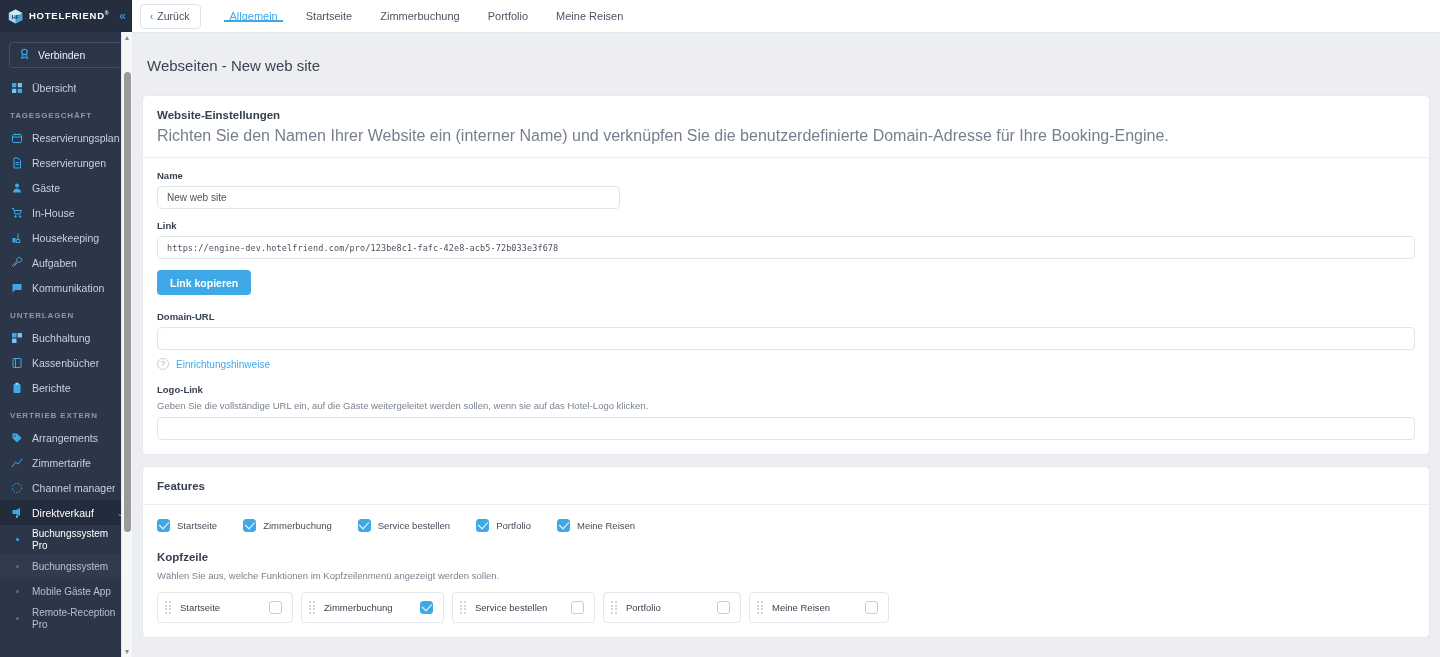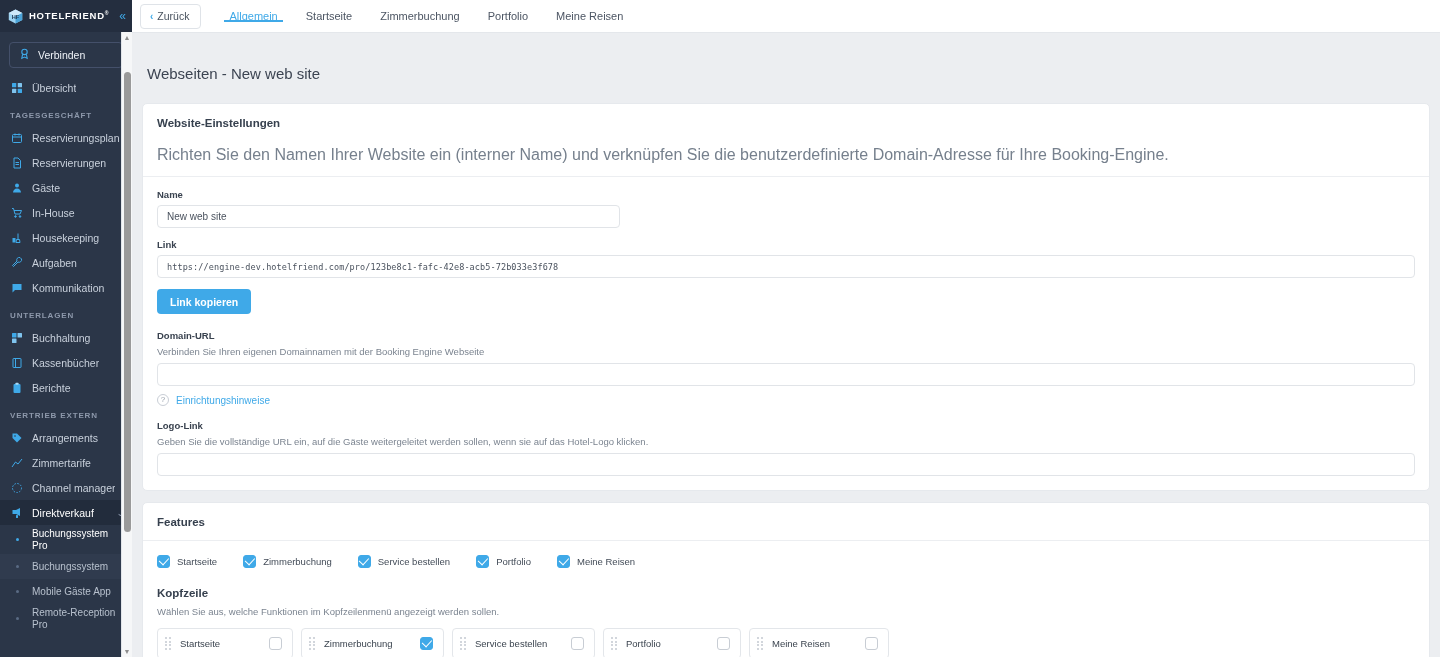--- a/index.html
+++ b/index.html
@@ -180,21 +180,21 @@
   .tab.active { color: #3fa9e8; }
   .tab.active::after {
     content: ""; position: absolute;
     left: 9px; right: 9px; bottom: 0; height: 2px;
     background: #3fa9e8;
   }
 
   .content {
     flex: 1 1 auto;
     overflow: hidden;
-    padding: 8px 10px;
+    padding: 0 10px;
   }
   .page-title {
     font-size: 15px;
     color: #3c4452;
     padding: 14px 0 11px 5px;
     font-weight: normal;
   }
 
   .card {
     background: #ffffff;
@@ -203,21 +203,21 @@
     margin-bottom: 11px;
   }
   .card-head {
     padding: 13px 14px 12px 14px;
     border-bottom: 1px solid #eceef1;
   }
   .card-title {
     font-size: 11.5px;
     font-weight: bold;
     color: #36404e;
-    margin-bottom: 17px;
+    margin-bottom: 6px;
   }
   .card-sub {
     font-size: 16px;
     color: #76808d;
   }
   .card-body { padding: 12px 14px 14px 14px; }
 
   .field-label {
     font-size: 9.5px;
     font-weight: bold;
@@ -609,21 +609,20 @@
           </div>
 
           <div class="field-label">Link</div>
           <div class="input mono">
             <span>https://engine-dev.hotelfriend.com/pro/123be8c1-fafc-42e8-acb5-72b033e3f678</span>
           </div>
 
           <button class="btn-primary">Link kopieren</button>
 
           <div class="field-label">Domain-URL</div>
-          <div class="field-hint">Verbinden Sie Ihren eigenen Domainnamen mit der Booking Engine Webseite</div>
           <div class="input empty">
             <span></span>
           </div>
 
           <div class="help-link">
             <span class="q-mark">?</span>
             <span class="lbl">Einrichtungshinweise</span>
           </div>
 
           <div class="field-label">Logo-Link</div>

